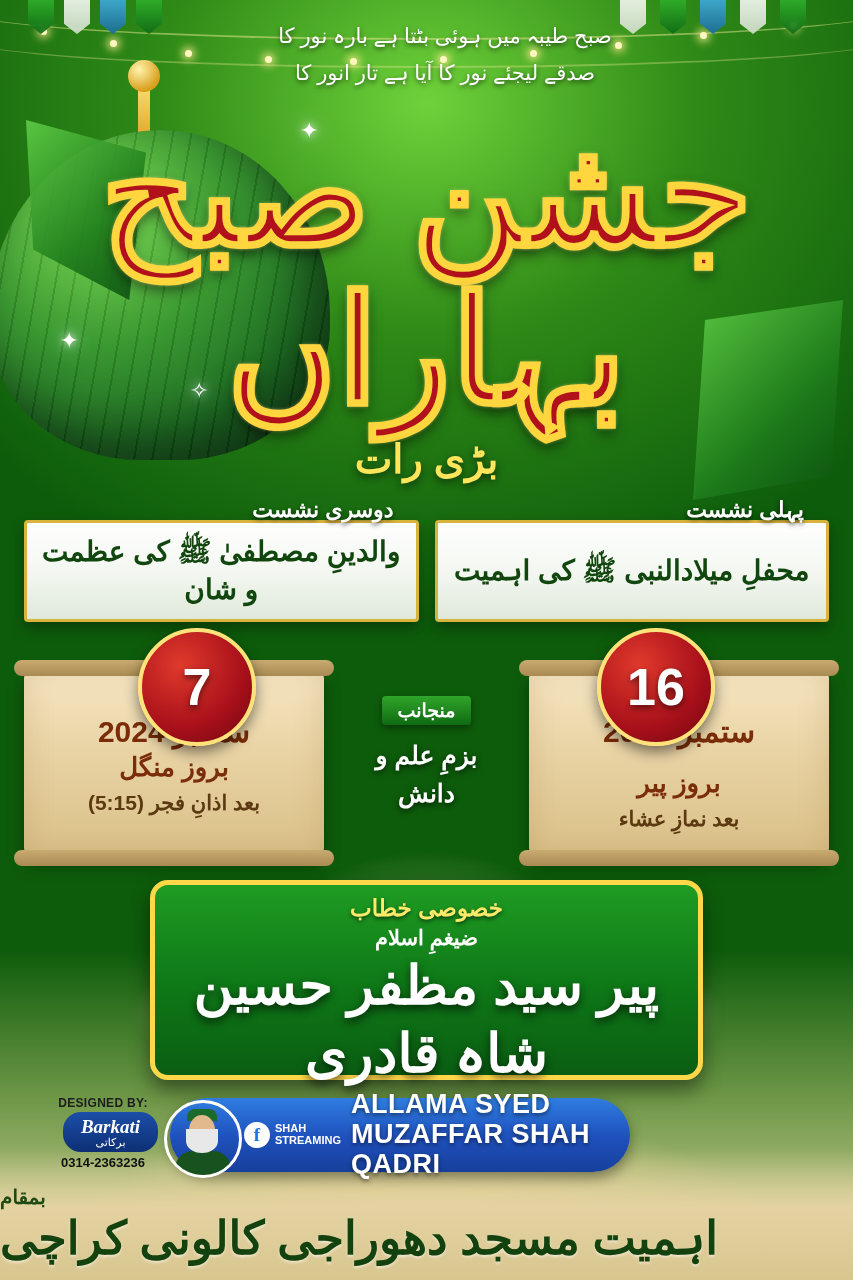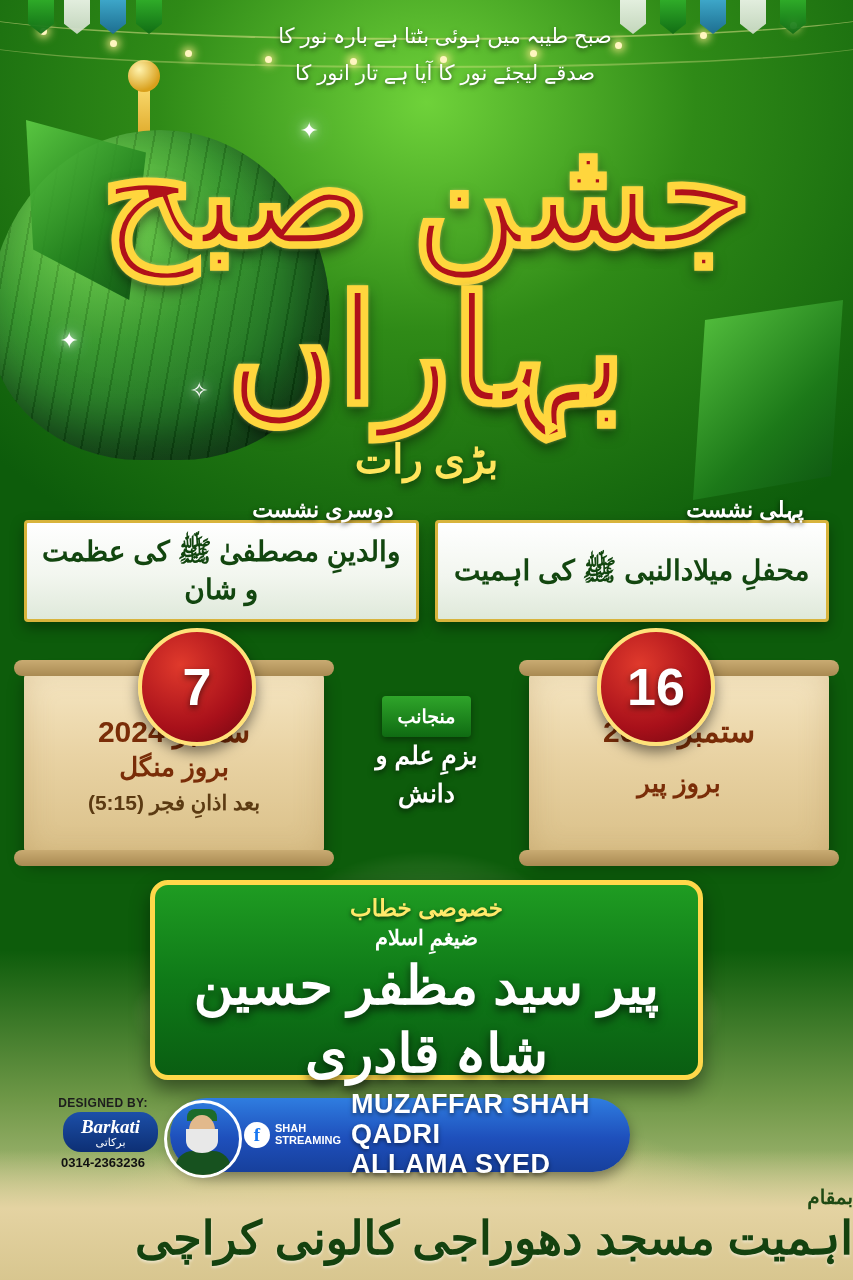--- a/index.html
+++ b/index.html
@@ -317,25 +317,26 @@
     width: 168px;
     direction: rtl;
     text-align: center;
   }
   .center-tag .ribbon {
     display: inline-block;
     background: linear-gradient(180deg, #2fa52a, #0f6b12);
     color: #ffffff;
     font-size: 19px;
     font-weight: bold;
-    padding: 9px 16px;
+    padding: 3px 16px;
     border-radius: 4px;
     box-shadow: 0 3px 7px rgba(0,0,0,.4);
   }
   .center-tag .ct-line {
+    margin-top: 12px;
     font-size: 25px;
     font-weight: bold;
     color: #ffffff;
     text-shadow: 0 2px 6px rgba(0,0,0,.7);
     line-height: 1.45;
   }
 
   
   .speaker-panel {
     position: absolute;
@@ -500,21 +501,21 @@
     line-height: 1.1;
     letter-spacing: .5px;
     text-shadow: 0 2px 4px rgba(0,0,0,.5);
   }
 
   
   .venue {
     position: absolute;
     left: 0; right: 0;
     bottom: 14px;
-    text-align: right;
+    text-align: left;
     direction: rtl;
   }
   .venue .v-top {
     font-size: 20px;
     font-weight: bold;
     color: #1f4a14;
     margin-bottom: 2px;
   }
   .venue .v-main {
     font-size: 46px;
@@ -589,20 +590,21 @@
       <div class="s-title">دوسری نشست</div>
       <div class="s-text">والدینِ مصطفیٰ ﷺ کی عظمت و شان</div>
     </div>
   </div>
 
   <div class="scrolls">
 
     <div class="scroll right">
       <div class="s-date">ستمبر 2024</div>
       <div class="s-date" style="margin-top:16px;font-size:26px">بروز پیر</div>
+      <div class="s-after">بعد نمازِ عشاء</div>
     </div>
     <div class="daybadge right">16</div>
 
     <div class="scroll left">
       <div class="s-date">ستمبر 2024</div>
       <div class="s-date" style="margin-top:0;font-size:26px">بروز منگل</div>
       <div class="s-after">بعد اذانِ فجر (5:15)</div>
     </div>
     <div class="daybadge left">7</div>
 
@@ -636,22 +638,22 @@
       <div class="beard"></div>
     </div>
     <div class="fb-badge">
       <div class="fb-circle">f</div>
       <div>
         <div class="fb-text">SHAH</div>
         <div class="fb-text">STREAMING</div>
       </div>
     </div>
     <div>
+      <div class="live-name">ALLAMA SYED</div>
       <div class="live-name">MUZAFFAR SHAH QADRI</div>
-      <div class="live-name">ALLAMA SYED</div>
     </div>
   </div>
 
   <div class="venue">
     <div class="v-top">بمقام</div>
     <div class="v-main">اہمیت مسجد دھوراجی کالونی کراچی</div>
   </div>
 
 </div>
 

